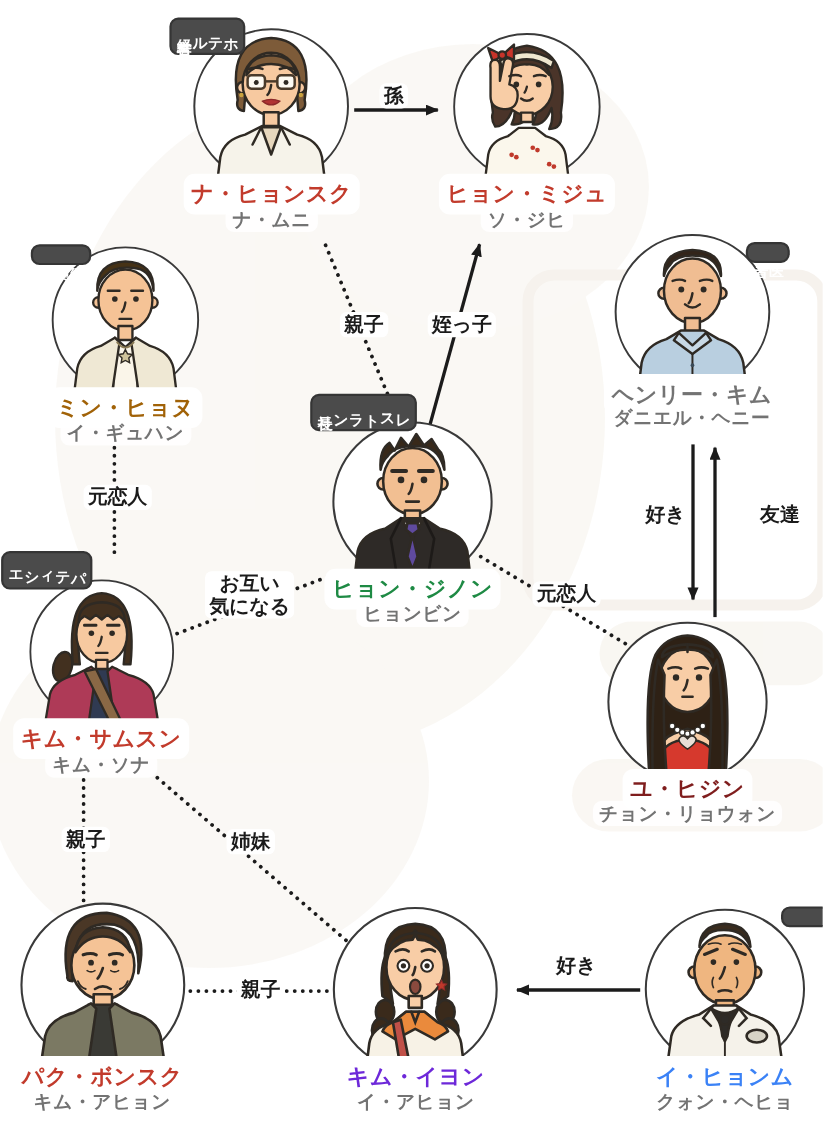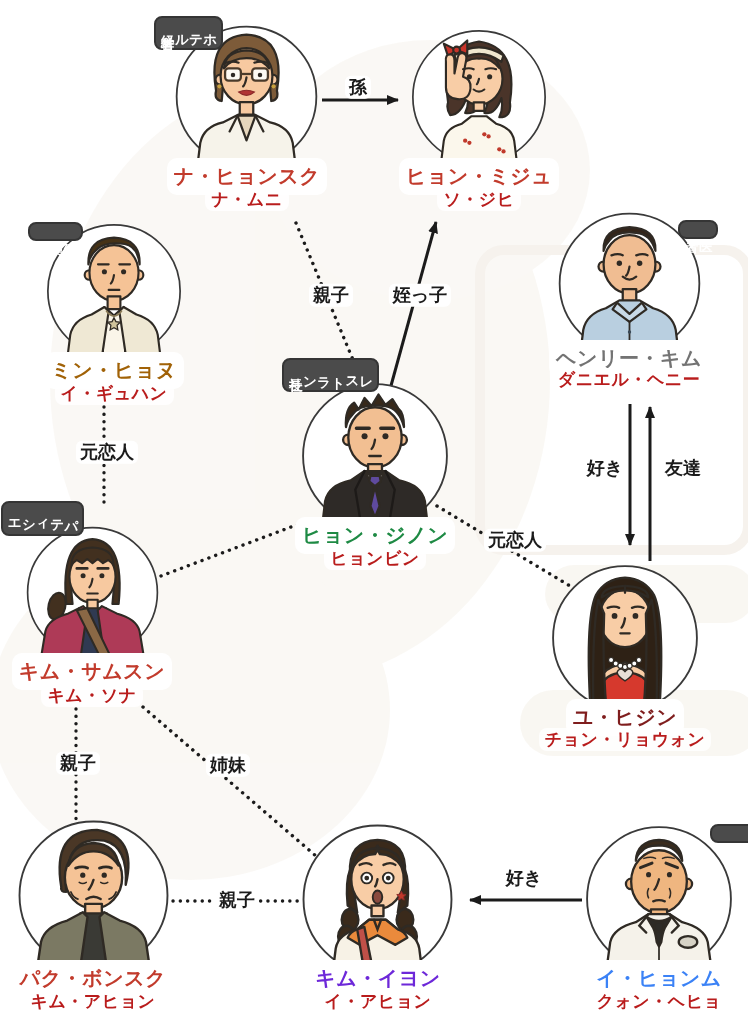--- a/index.html
+++ b/index.html
@@ -11,21 +11,21 @@
   .char{position:absolute;left:0;top:0;width:0;height:0;z-index:2;}
   .bust{position:absolute;overflow:visible;}
   .role-tag{position:absolute;z-index:4;writing-mode:vertical-rl;text-orientation:upright;
     background:#4b4b4b;color:#fff;font-size:13.5px;font-weight:700;line-height:1.05;
     padding:7px 4px;border-radius:8px;border:2px solid #353535;letter-spacing:1px;}
   .char-name{position:absolute;width:190px;text-align:center;z-index:3;}
   .char-name span{display:inline-block;background:#fff;border-radius:10px;padding:5px 7px;
     font-size:20px;font-weight:800;white-space:nowrap;letter-spacing:.5px;}
   .char-actor{position:absolute;width:190px;text-align:center;z-index:3;}
   .char-actor span{display:inline-block;background:rgba(255,255,255,.85);border-radius:8px;padding:0 6px;
-    font-size:17px;font-weight:700;color:#b91c1c;white-space:nowrap;letter-spacing:.5px;text-align:center;}
+    font-size:17px;font-weight:700;color:#737373;white-space:nowrap;letter-spacing:.5px;text-align:center;}
   .rel-label{position:absolute;transform:translate(-50%,-50%);z-index:3;background:#fff;
     border-radius:6px;padding:1px 4px;font-size:18px;font-weight:800;color:#1b1b1b;
     white-space:nowrap;text-align:center;line-height:1.15;}
 </style>
 </head>
 <body>
 
 <div class="stage">
 
   <svg class="wm" width="748" height="1024" viewBox="0 0 748 1024">
@@ -373,21 +373,25 @@
     </svg>
     <div class="role-tag" style="left:710px;top:824px">料理長</div>
     <div class="char-name" style="left:564px;top:960px"><span style="color: #3b82f6;">イ・ヒョンム</span></div>
     <div class="char-actor" style="left:564px;top:990px"><span>クォン・ヘヒョ</span></div>
   </div>
 
   <div class="rel-label" style="left:358px;top:87px">孫</div>
   <div class="rel-label" style="left:331px;top:295px">親子</div>
   <div class="rel-label" style="left:420px;top:295px">姪っ子</div>
   <div class="rel-label" style="left:107px;top:452px">元恋人</div>
+  <div class="rel-label" style="left:227px;top:541px">
+      <span style="display:block">お互い</span>
+      <span style="display:block">気になる</span>
+    </div>
   <div class="rel-label" style="left:515px;top:540px">元恋人</div>
   <div class="rel-label" style="left:605px;top:468px">好き</div>
-  <div class="rel-label" style="left:683px;top:468px">友達</div>
+  <div class="rel-label" style="left:709px;top:468px">友達</div>
   <div class="rel-label" style="left:78px;top:763px">親子</div>
   <div class="rel-label" style="left:228px;top:765px">姉妹</div>
   <div class="rel-label" style="left:237px;top:900px">親子</div>
   <div class="rel-label" style="left:524px;top:878px">好き</div>
 
 </div>
 
 </body></html>

